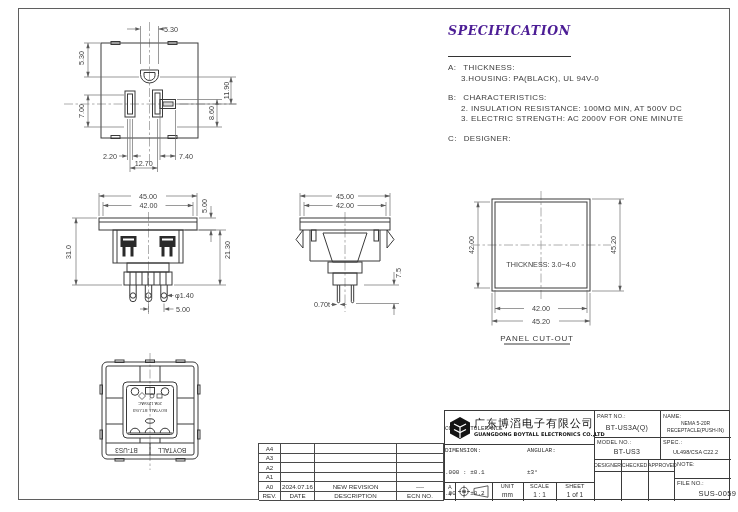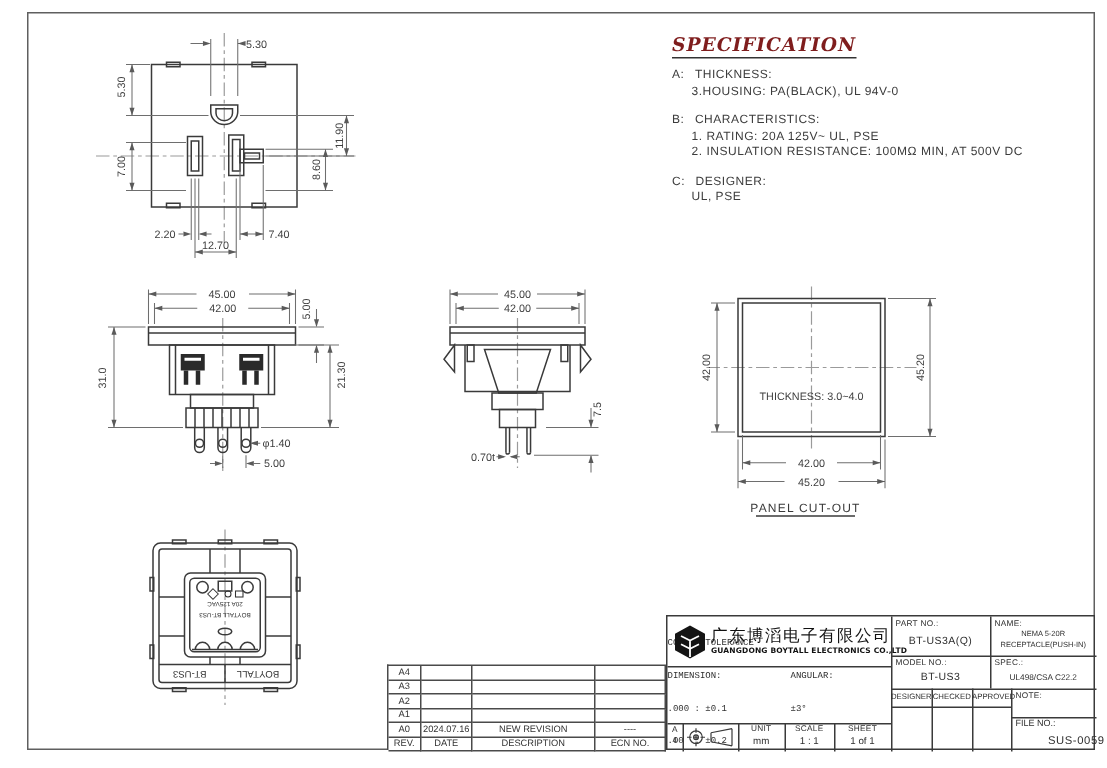--- a/index.html
+++ b/index.html
@@ -17,21 +17,21 @@
   .arr{fill:#5a5a5a}
   .dt{fill:#3f3f3f;font-size:7.2px;font-family:"Liberation Sans",sans-serif}
   .bt{fill:#333;font-size:6.4px;font-family:"Liberation Sans",sans-serif;text-anchor:middle}
   .mt{fill:#333;font-size:4.2px;font-family:"Liberation Sans",sans-serif;text-anchor:middle}
   .ct{fill:#3f3f3f;font-size:7.2px;font-family:"Liberation Sans",sans-serif;text-anchor:middle}
   .cap{fill:#3a3a3a;font-size:8px;letter-spacing:.8px;font-family:"Liberation Sans",sans-serif;text-anchor:middle}
 
   
   #spec{left:448px;top:21px;width:282px}
   .spec-title{display:inline-block;font-family:"DejaVu Serif",serif;font-style:italic;font-weight:bold;
-              font-size:12.5px;letter-spacing:.6px;border-bottom:1.2px solid #333;padding-bottom:1px;margin-bottom:6px;color:#7f1d1d}
+              font-size:12.5px;letter-spacing:.6px;border-bottom:1.2px solid #333;padding-bottom:18px;margin-bottom:6px;color:#4c1d95}
   .spec-sec{margin-bottom:9px;font-size:8px;letter-spacing:.35px;color:#3c3c3c;line-height:10.5px}
   .spec-head{display:flex;gap:7px}
   .spec-line{margin-left:13px;white-space:pre}
 
   
   #revtable{left:258px;top:443px;width:186px;height:57px;display:grid;
             grid-template-columns:22px 34px 82px 1fr;grid-auto-rows:9.5px;
             border-left:1px solid #4a4a4a;border-top:1px solid #4a4a4a;
             font-size:6.2px;color:#333;background:#fff}
   #revtable .c{border-right:1px solid #4a4a4a;border-bottom:1px solid #4a4a4a;
@@ -376,29 +376,28 @@
         <span>A:</span>
         <span>THICKNESS:</span>
       </div>
     <div class="spec-line">3.HOUSING: PA(BLACK), UL 94V-0</div>
   </div>
   <div class="spec-sec">
     <div class="spec-head">
         <span>B:</span>
         <span>CHARACTERISTICS:</span>
       </div>
-    <div class="spec-line">1. RATING: 20A 125V~ UL, PSE</div>
     <div class="spec-line">2. INSULATION RESISTANCE: 100MΩ MIN, AT 500V DC</div>
+    <div class="spec-line">3. ELECTRIC STRENGTH: AC 2000V FOR ONE MINUTE</div>
   </div>
   <div class="spec-sec">
     <div class="spec-head">
         <span>C:</span>
         <span>DESIGNER:</span>
       </div>
-    <div class="spec-line">UL, PSE</div>
   </div>
 </div>
 
 <div id="revtable" class="abs">
   <div class="c">A4</div>
   <div class="c"></div>
   <div class="c"></div>
   <div class="c"></div>
   <div class="c">A3</div>
   <div class="c"></div>

